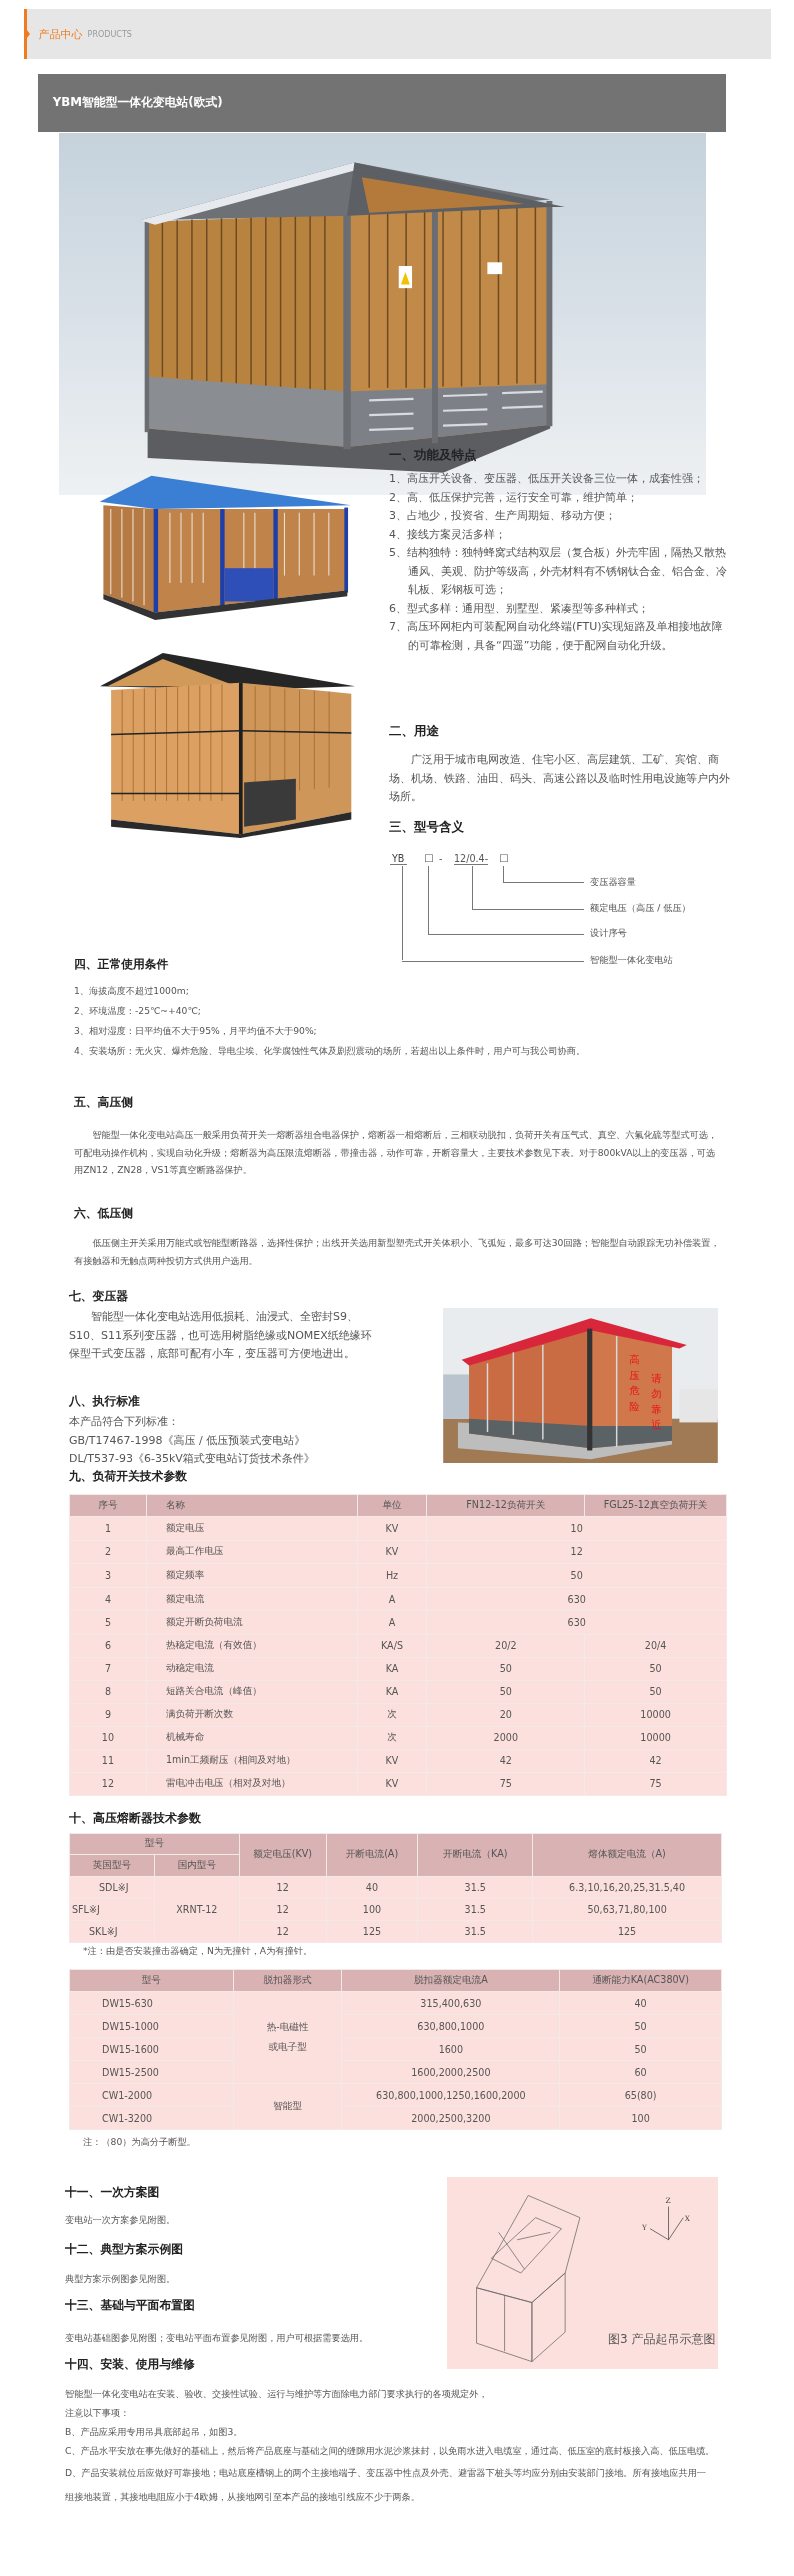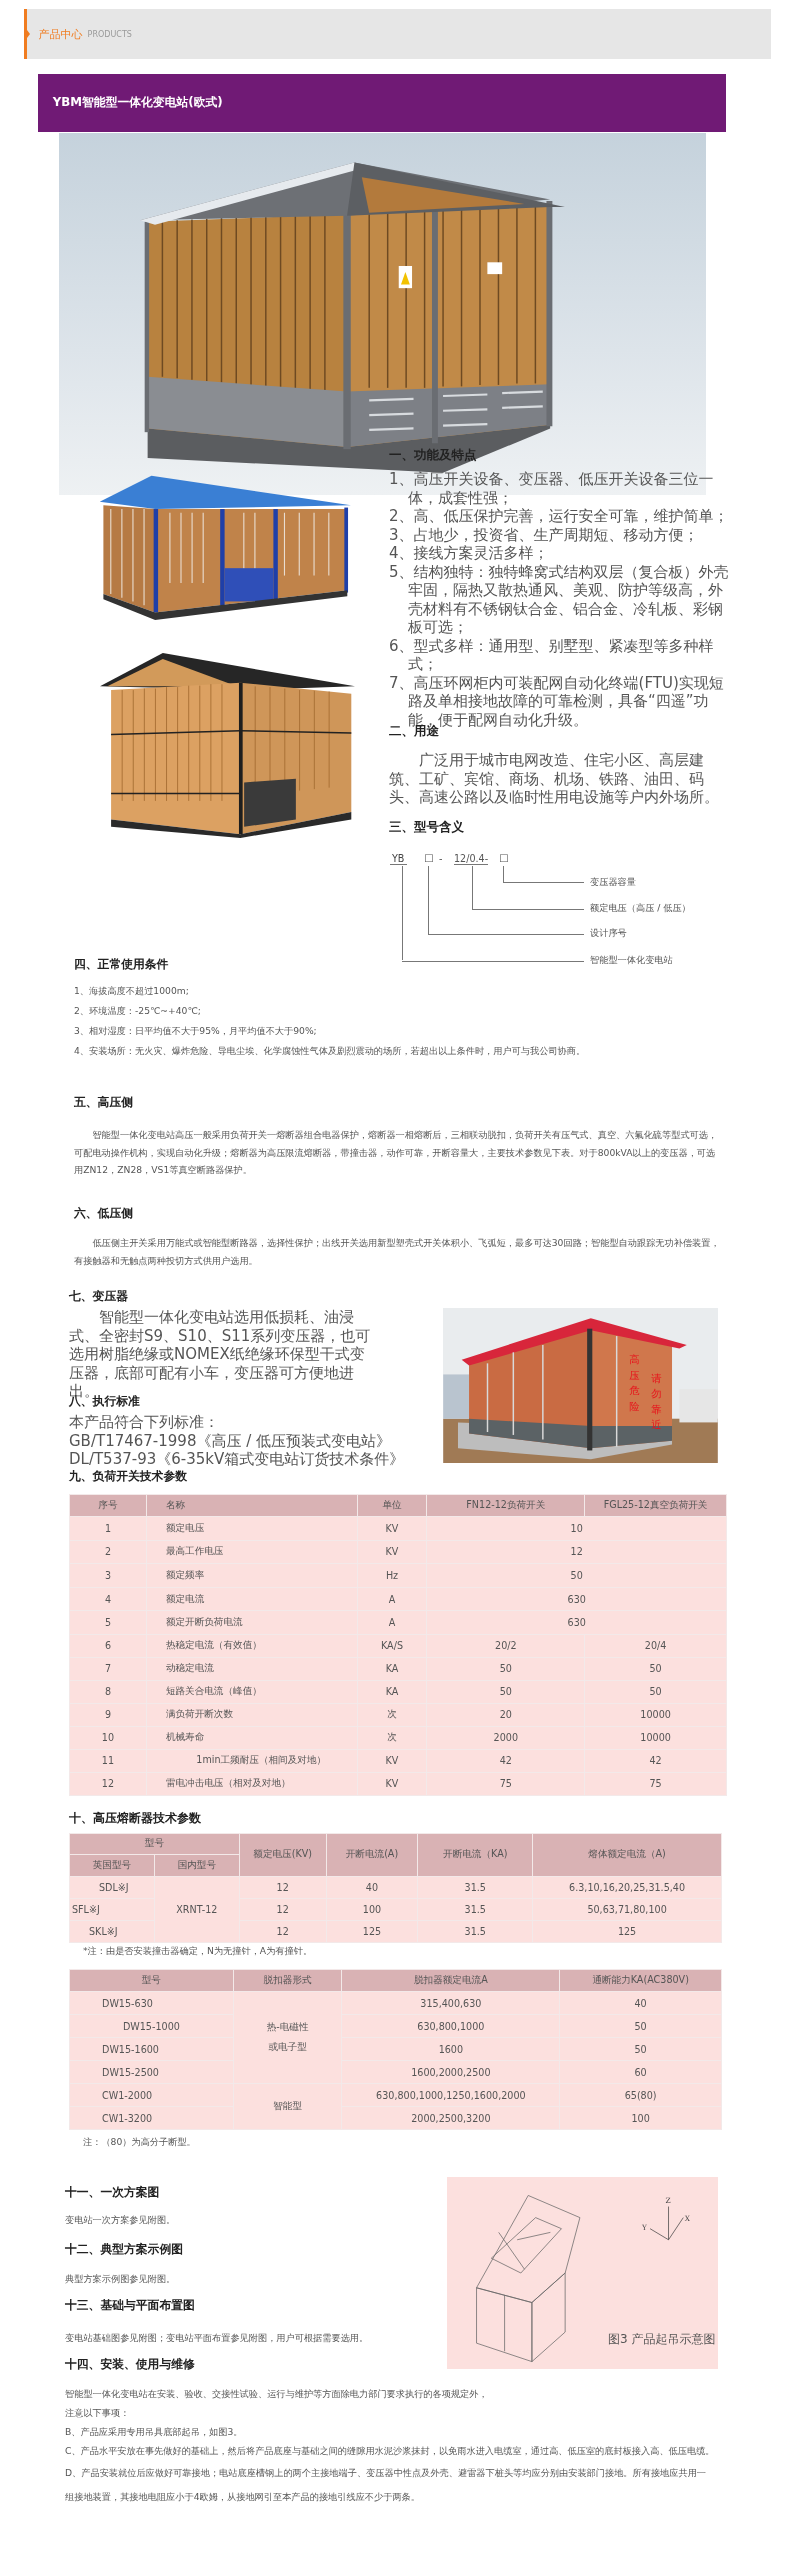--- a/index.html
+++ b/index.html
@@ -2,25 +2,25 @@
 <html style="font-size:11.8px"><head>
 <meta charset="utf-8">
 <style>
 *{box-sizing:border-box;margin:0;padding:0}
 body{width:794px;height:2576px;background:#fff;font-family:"DejaVu Sans","Liberation Sans",sans-serif;color:#444;position:relative;overflow:hidden}
 .abs{position:absolute}
 .topbar{left:23.6px;top:8.9px;width:747px;height:50px;background:#e6e6e6;border-left:3px solid #f07c20}
 .topbar .arrow{position:absolute;left:0;top:20.7px;width:0;height:0;border-top:4.4px solid transparent;border-bottom:4.4px solid transparent;border-left:3.7px solid #f07c20}
 .topbar .zh{position:absolute;left:11.8px;top:17.7px;font-size:11px;color:#f07c20}
 .topbar .en{position:absolute;left:61px;top:20.7px;font-size:8px;color:#9a9a9a}
-.titlebar{left:38px;top:74px;width:688px;height:58px;background:#701a75}
+.titlebar{left:38px;top:74px;width:688px;height:58px;background:#737373}
 .titlebar span{position:absolute;left:14.8px;top:20.7px;color:#fff;font-size:11.8px;font-weight:bold}
 .hero{left:59px;top:133px;width:647px;height:362px;background:linear-gradient(180deg,#c5d2dc 0%,#dde4ea 60%,#eef1f3 100%)}
 .sec-h{font-weight:bold;color:#222;font-size:12.5px}
-.txt{font-size:15px;line-height:18.5px;color:#555}
+.txt{font-size:11px;line-height:18.5px;color:#555}
 .txt-s{font-size:9.2px;line-height:17.7px;color:#555}
 table{border-collapse:collapse;font-size:9.6px;color:#555}
 td,th{text-align:center;font-weight:normal;border:0.7px solid #f3e9e9}
 .tb th{background:#d9b2b4;color:#555}
 .tb td{background:#fce0de}
 .diagram-line{background:#777;position:absolute}
 .figbox{background:#fce0de}
 </style>
 </head>
 <body>
@@ -325,21 +325,21 @@
       </tr>
     <tr style="height:23px">
         <td>10</td>
         <td style="text-align:left;padding-left:19px">机械寿命</td>
         <td>次</td>
         <td>2000</td>
         <td>10000</td>
       </tr>
     <tr style="height:23px">
         <td>11</td>
-        <td style="text-align:center;padding-left:19px">1min工频耐压（相间及对地）</td>
+        <td style="text-align:left;padding-left:19px">1min工频耐压（相间及对地）</td>
         <td>KV</td>
         <td>42</td>
         <td>42</td>
       </tr>
     <tr style="height:23px">
         <td>12</td>
         <td style="text-align:left;padding-left:19px">雷电冲击电压（相对及对地）</td>
         <td>KV</td>
         <td>75</td>
         <td>75</td>
@@ -402,21 +402,21 @@
     <tr style="height:23px">
       <td style="text-align:left;padding-left:32px">DW15-630</td>
       <td rowspan="4">
           <div>热-电磁性</div>
           <div style="margin-top:7.4px">或电子型</div>
         </td>
       <td>315,400,630</td>
         <td>40</td>
     </tr>
     <tr style="height:23px">
-      <td style="text-align:center;">DW15-1000</td>
+      <td style="text-align:left;padding-left:32px">DW15-1000</td>
       <td>630,800,1000</td>
         <td>50</td>
     </tr>
     <tr style="height:23px">
       <td style="text-align:left;padding-left:32px">DW15-1600</td>
       <td>1600</td>
         <td>50</td>
     </tr>
     <tr style="height:23px">
       <td style="text-align:left;padding-left:32px">DW15-2500</td>

